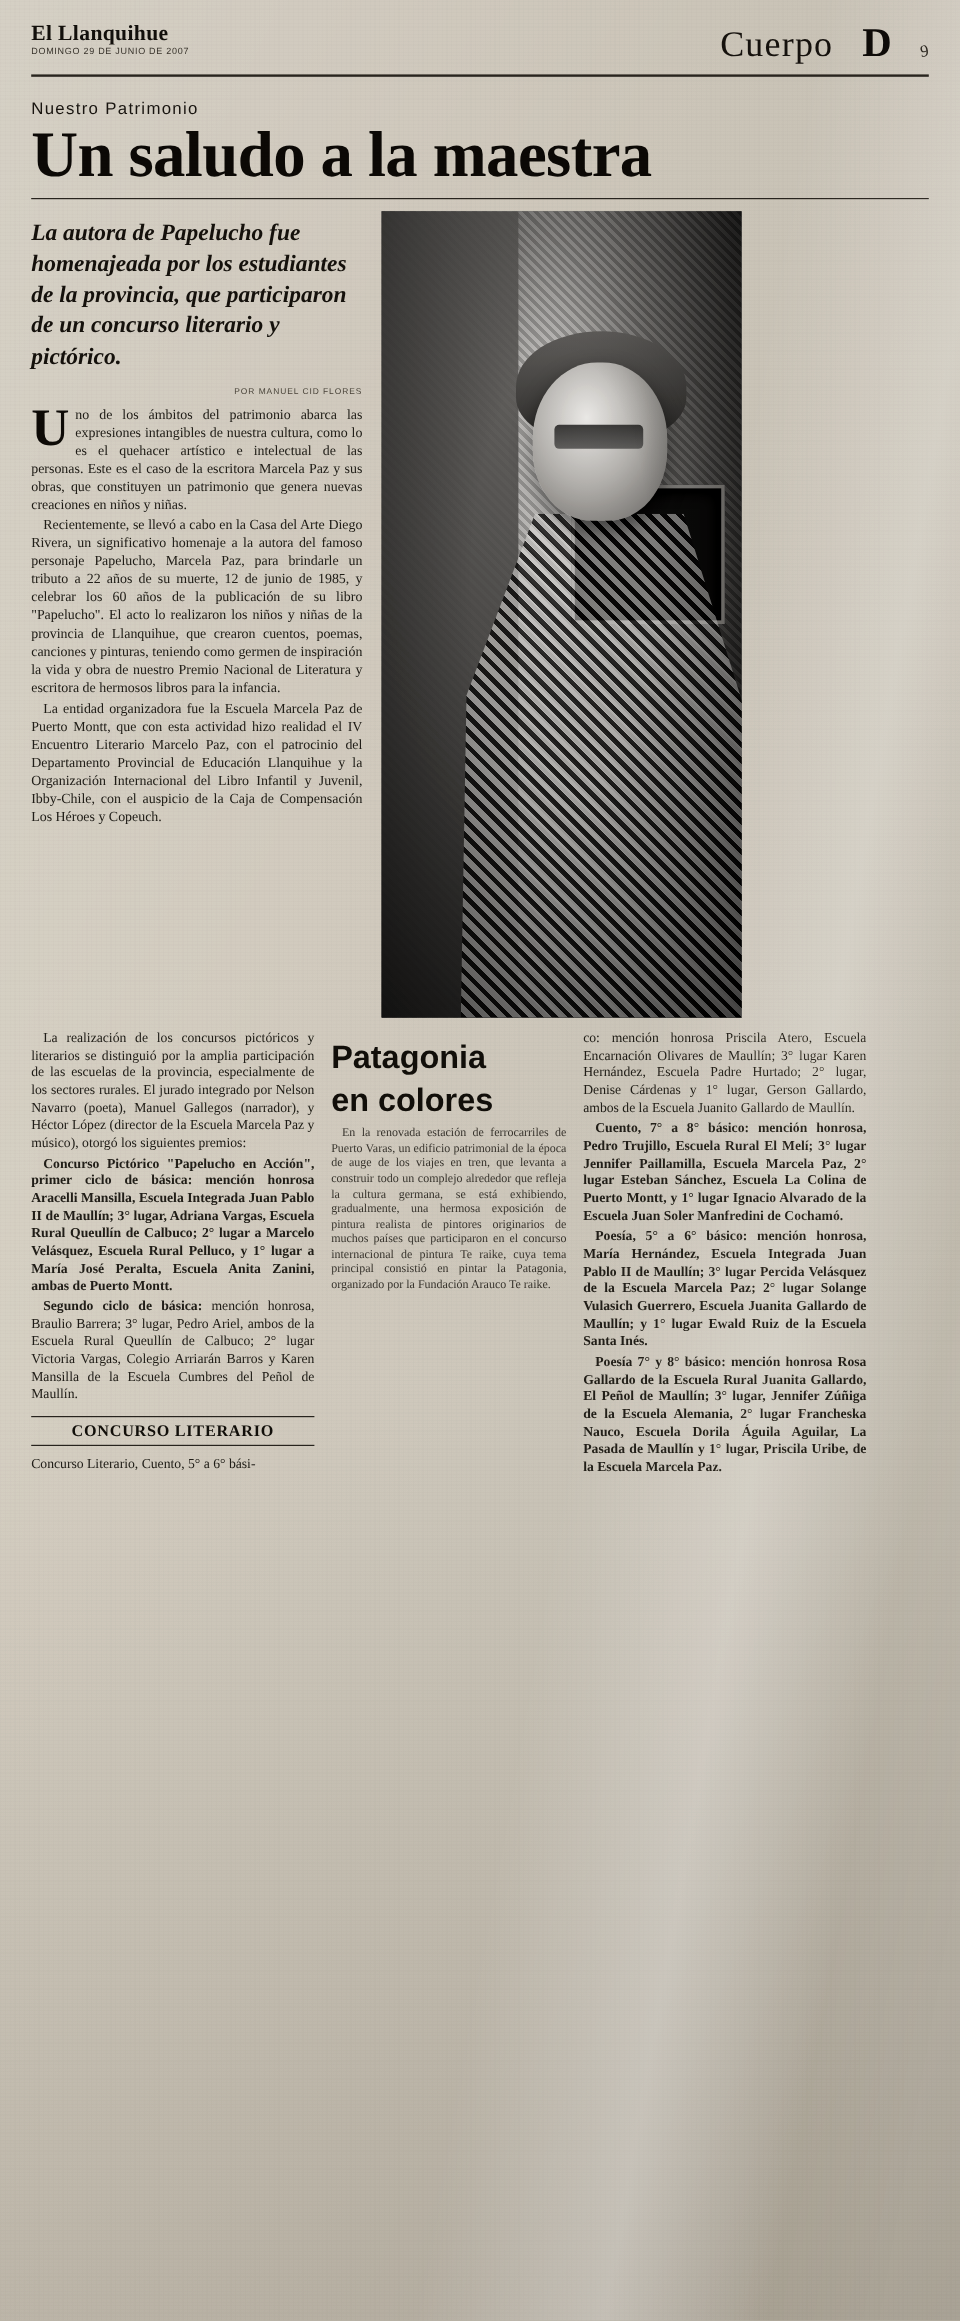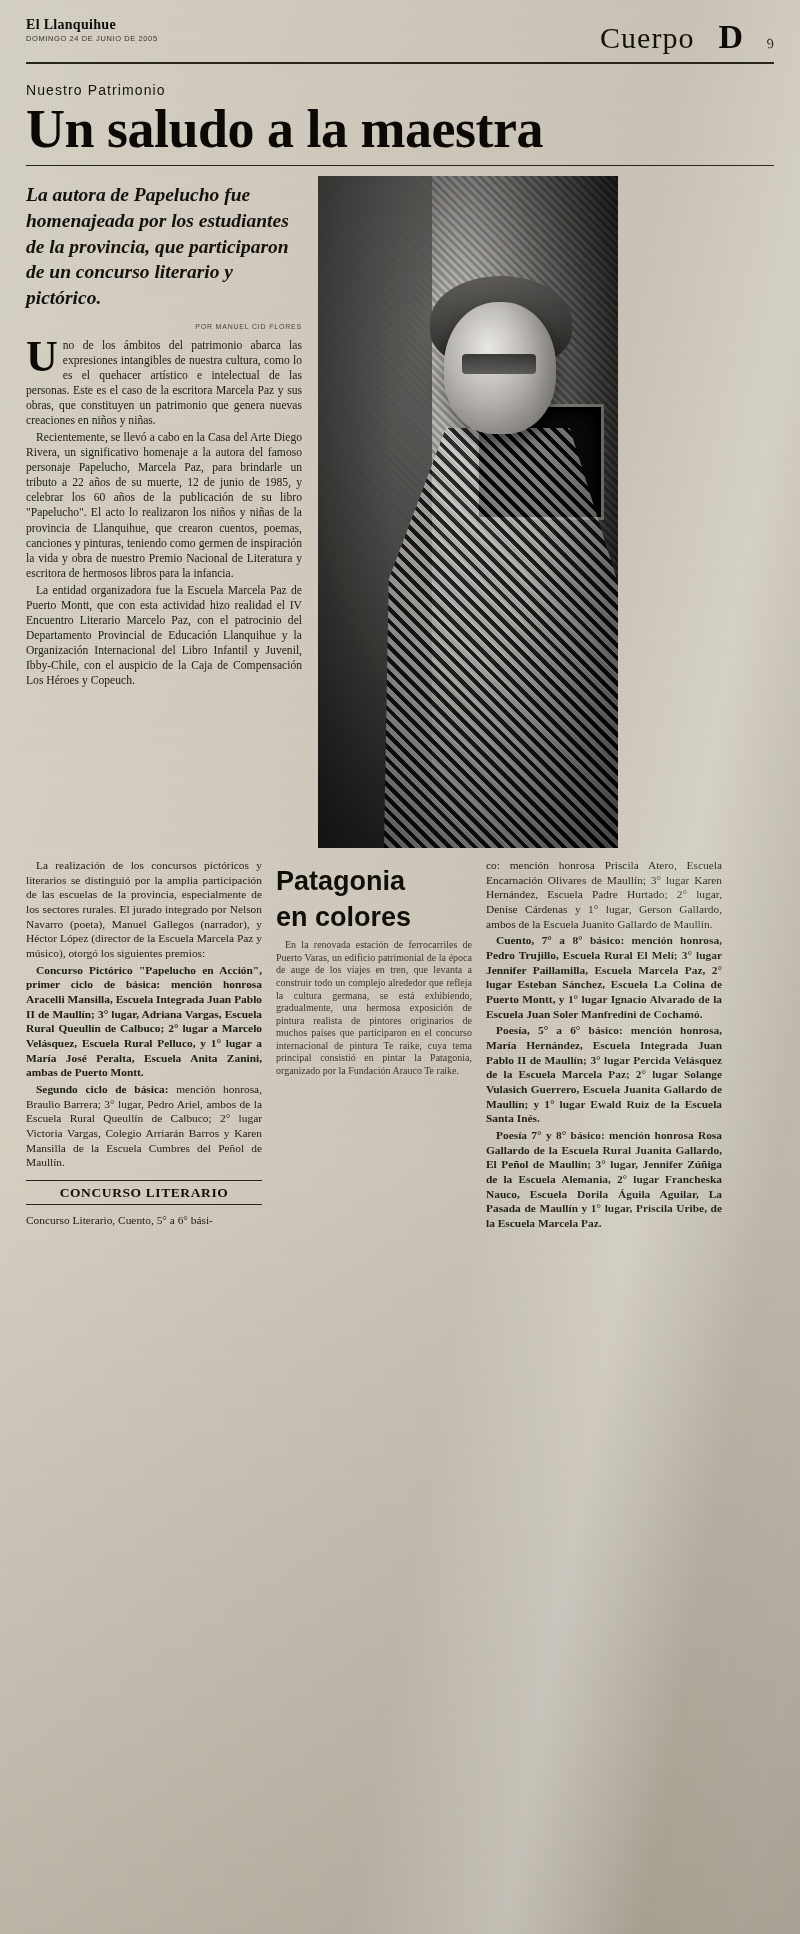--- a/index.html
+++ b/index.html
@@ -32,21 +32,21 @@
   
   .masthead{
     position:relative;
     display:flex;align-items:flex-start;justify-content:space-between;
     border-bottom:2px solid #2a2620;
     padding-bottom:6px;
   }
   .mast-left{line-height:1.05;}
   .mast-name{
     font-family:"Liberation Serif", serif;
-    font-weight:bold;font-size:14px;letter-spacing:.3px;color:#14110d;
+    font-weight:bold;font-size:18px;letter-spacing:.3px;color:#14110d;
   }
   .mast-date{
     font-size:7.5px;letter-spacing:.6px;color:#3a352d;margin-top:2px;
     font-family:"Liberation Sans", sans-serif;
   }
   .mast-right{
     display:flex;align-items:baseline;gap:24px;
   }
   .cuerpo{
     font-family:"Liberation Serif", serif;
@@ -210,21 +210,21 @@
 </head>
 <body>
 
 <div class="page">
   <div class="grain"></div>
   <div class="fold"></div>
 
   <div class="masthead">
     <div class="mast-left">
       <div class="mast-name">El Llanquihue</div>
-      <div class="mast-date">DOMINGO 24 DE JUNIO DE 2005</div>
+      <div class="mast-date">DOMINGO 29 DE JUNIO DE 2007</div>
     </div>
     <div class="mast-right">
       <div class="cuerpo">Cuerpo</div>
       <div class="cuerpo-letter">D</div>
       <div class="pagenum">9</div>
     </div>
   </div>
 
   <div class="kicker">Nuestro Patrimonio</div>
   <div class="headline">Un saludo a la maestra</div>

